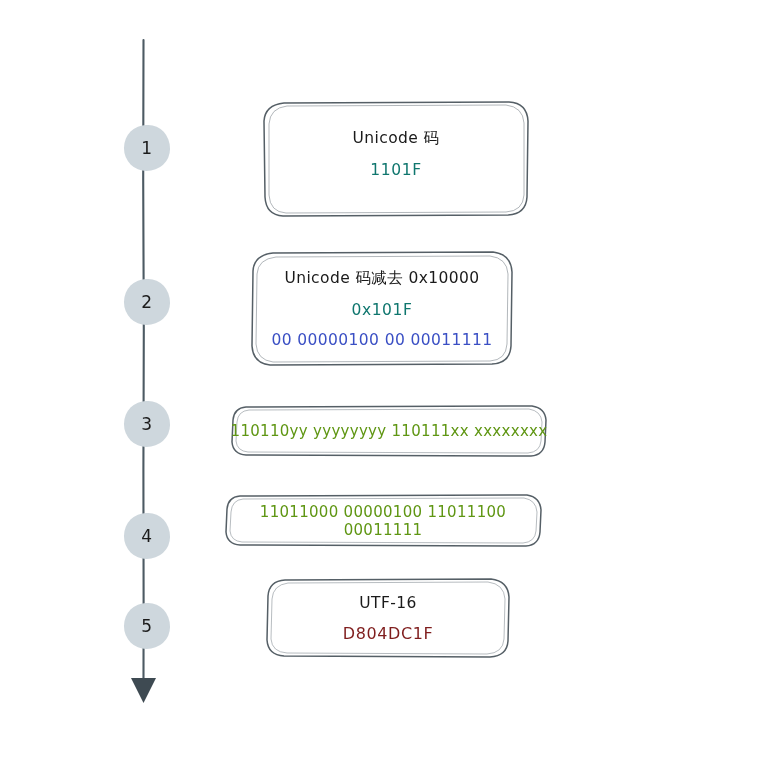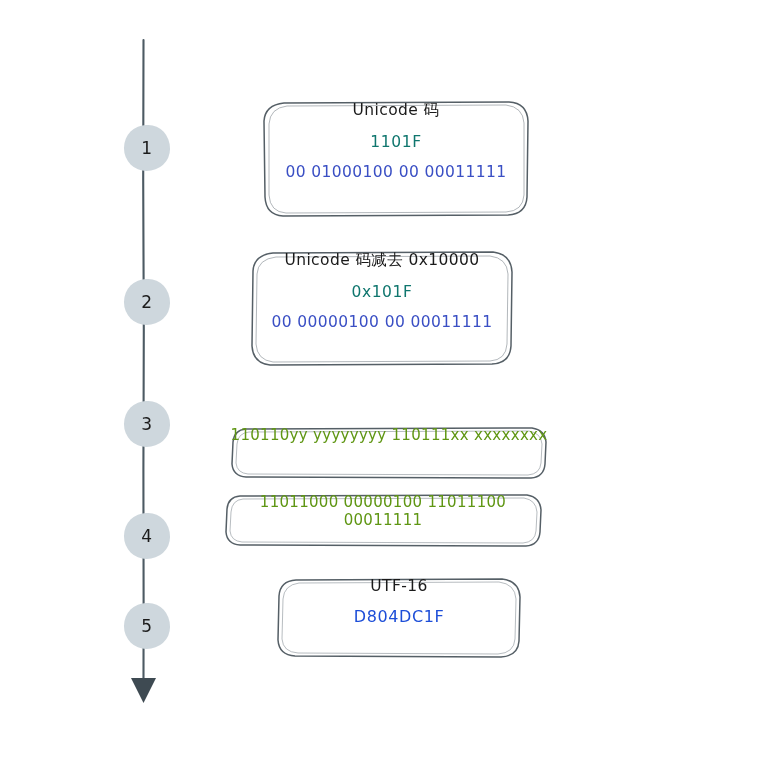--- a/index.html
+++ b/index.html
@@ -61,20 +61,21 @@
     pointer-events: none;
   }
   .box-content {
     position: absolute;
     left: 0; top: 0;
     width: 100%;
     height: 100%;
     display: flex;
     flex-direction: column;
     align-items: center;
+    justify-content: center;
     text-align: center;
   }
 
   .line-title {
     color: #1a1a1a;
     font-size: 15.5px;
     font-family: "DejaVu Sans", sans-serif;
     letter-spacing: 0.4px;
   }
   .line-hex {
@@ -89,21 +90,21 @@
     font-family: "DejaVu Sans", sans-serif;
     letter-spacing: 0.4px;
   }
   .line-green {
     color: #5f9613;
     font-size: 15px;
     font-family: "DejaVu Sans", sans-serif;
     letter-spacing: 0.3px;
   }
   .line-red {
-    color: #1d4ed8;
+    color: #7f1d1d;
     font-size: 16px;
     font-family: "DejaVu Sans", sans-serif;
     letter-spacing: 0.6px;
   }
   .gap-md { height: 12px; }
 </style>
 </head>
 <body>
 
 <div id="canvas">
@@ -136,59 +137,58 @@
   <div class="box" style="left:262px; top:100px; width:268px; height:118px;">
     <svg class="box-border" viewBox="0 0 268 118" preserveAspectRatio="none" xmlns="http://www.w3.org/2000/svg">
       <path d="M22,3 L247,2 Q265,3 266,21 L265,97 Q264,114 246,115 L21,116 Q4,115 3,97 L2,21 Q3,5 22,3 Z" fill="#ffffff" stroke="#555f66" stroke-width="1.5"></path>
       <path d="M25,6 L244,5 Q261,7 262,23 L262,95 Q261,111 244,112 L24,113 Q8,112 7,95 L7,24 Q8,8 25,6" fill="none" stroke="#8c949a" stroke-width="0.9" opacity="0.75"></path>
     </svg>
     <div class="box-content">
       <div class="line-title">Unicode 码</div>
       <div class="gap-md"></div>
       <div class="line-hex">1101F</div>
       <div class="gap-md"></div>
-      <div class="line-bin">00 01000100 00 00011111</div>
     </div>
   </div>
 
   <div class="box" style="left:250px; top:250px; width:264px; height:117px;">
     <svg class="box-border" viewBox="0 0 264 117" preserveAspectRatio="none" xmlns="http://www.w3.org/2000/svg">
       <path d="M23,3 L243,2 Q261,4 262,22 L261,96 Q260,113 242,114 L20,115 Q3,113 2,96 L3,21 Q4,5 23,3 Z" fill="#ffffff" stroke="#555f66" stroke-width="1.5"></path>
       <path d="M26,7 L240,6 Q257,8 258,24 L257,94 Q256,110 240,111 L23,112 Q7,110 6,94 L7,24 Q8,9 26,7" fill="none" stroke="#8c949a" stroke-width="0.9" opacity="0.75"></path>
     </svg>
     <div class="box-content">
       <div class="line-title">Unicode 码减去 0x10000</div>
       <div class="gap-md"></div>
       <div class="line-hex">0x101F</div>
       <div class="gap-md"></div>
       <div class="line-bin">00 00000100 00 00011111</div>
     </div>
   </div>
 
-  <div class="box" style="left:230px; top:426px; width:318px; height:54px;">
+  <div class="box" style="left:230px; top:404px; width:318px; height:54px;">
     <svg class="box-border" viewBox="0 0 318 54" preserveAspectRatio="none" xmlns="http://www.w3.org/2000/svg">
       <path d="M16,3 L302,2 Q315,4 316,16 L315,38 Q314,51 301,52 L16,51 Q3,50 2,38 L3,16 Q4,4 16,3 Z" fill="#ffffff" stroke="#555f66" stroke-width="1.5"></path>
       <path d="M19,6 L299,5 Q311,7 312,18 L311,37 Q310,48 298,49 L18,48 Q7,47 6,37 L7,18 Q8,7 19,6" fill="none" stroke="#8c949a" stroke-width="0.9" opacity="0.7"></path>
     </svg>
     <div class="box-content">
       <div class="line-green">110110yy yyyyyyyy 110111xx xxxxxxxx</div>
     </div>
   </div>
 
   <div class="box" style="left:223px; top:493px; width:320px; height:55px;">
     <svg class="box-border" viewBox="0 0 320 55" preserveAspectRatio="none" xmlns="http://www.w3.org/2000/svg">
       <path d="M17,3 L304,2 Q317,4 318,17 L317,39 Q316,52 303,53 L17,52 Q4,51 3,39 L4,16 Q5,4 17,3 Z" fill="#ffffff" stroke="#555f66" stroke-width="1.5"></path>
       <path d="M20,6 L301,5 Q313,7 314,19 L313,38 Q312,49 300,50 L19,49 Q8,48 7,38 L8,19 Q9,7 20,6" fill="none" stroke="#8c949a" stroke-width="0.9" opacity="0.7"></path>
     </svg>
     <div class="box-content">
       <div class="line-green">11011000 00000100 11011100 00011111</div>
     </div>
   </div>
 
-  <div class="box" style="left:276px; top:577px; width:246px; height:82px;">
+  <div class="box" style="left:265px; top:577px; width:246px; height:82px;">
     <svg class="box-border" viewBox="0 0 246 82" preserveAspectRatio="none" xmlns="http://www.w3.org/2000/svg">
       <path d="M20,3 L226,2 Q243,4 244,20 L243,64 Q242,79 225,80 L19,79 Q3,78 2,63 L3,19 Q4,4 20,3 Z" fill="#ffffff" stroke="#555f66" stroke-width="1.5"></path>
       <path d="M23,6 L223,5 Q239,7 240,22 L239,62 Q238,76 222,77 L22,76 Q7,75 6,62 L7,22 Q8,8 23,6" fill="none" stroke="#8c949a" stroke-width="0.9" opacity="0.7"></path>
     </svg>
     <div class="box-content">
       <div class="line-title">UTF-16</div>
       <div class="gap-md"></div>
       <div class="line-red">D804DC1F</div>
     </div>
   </div>

